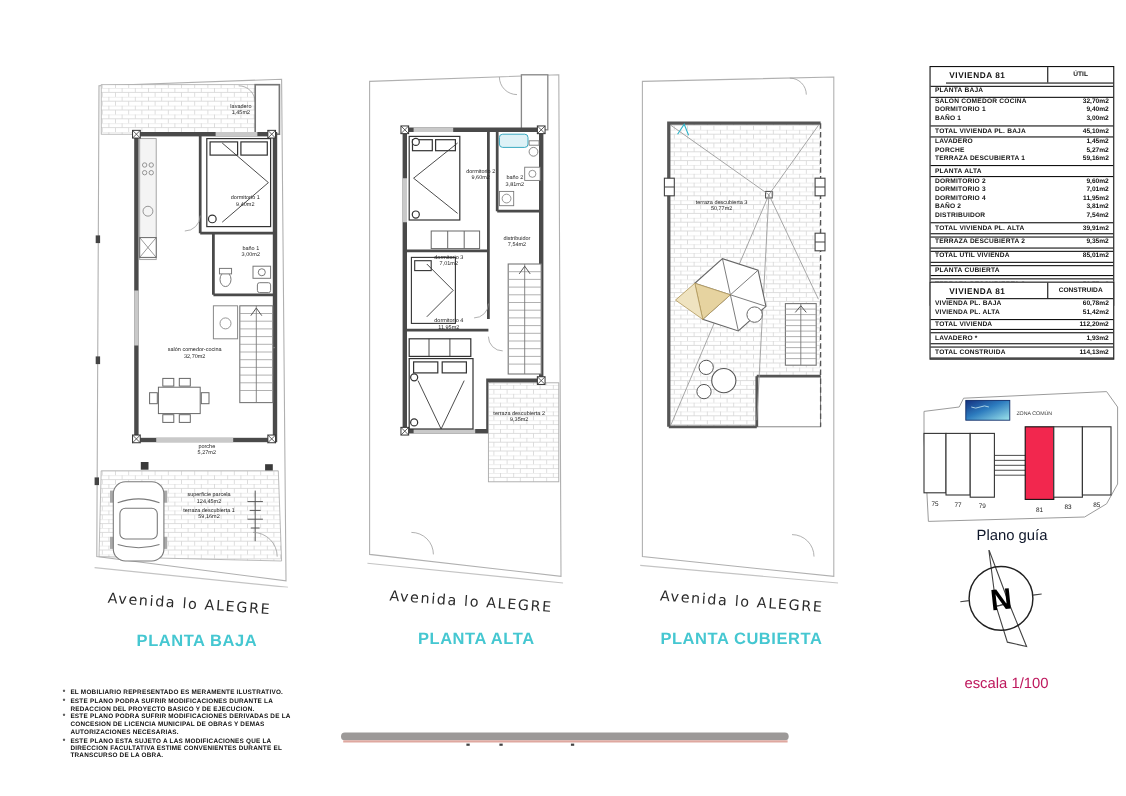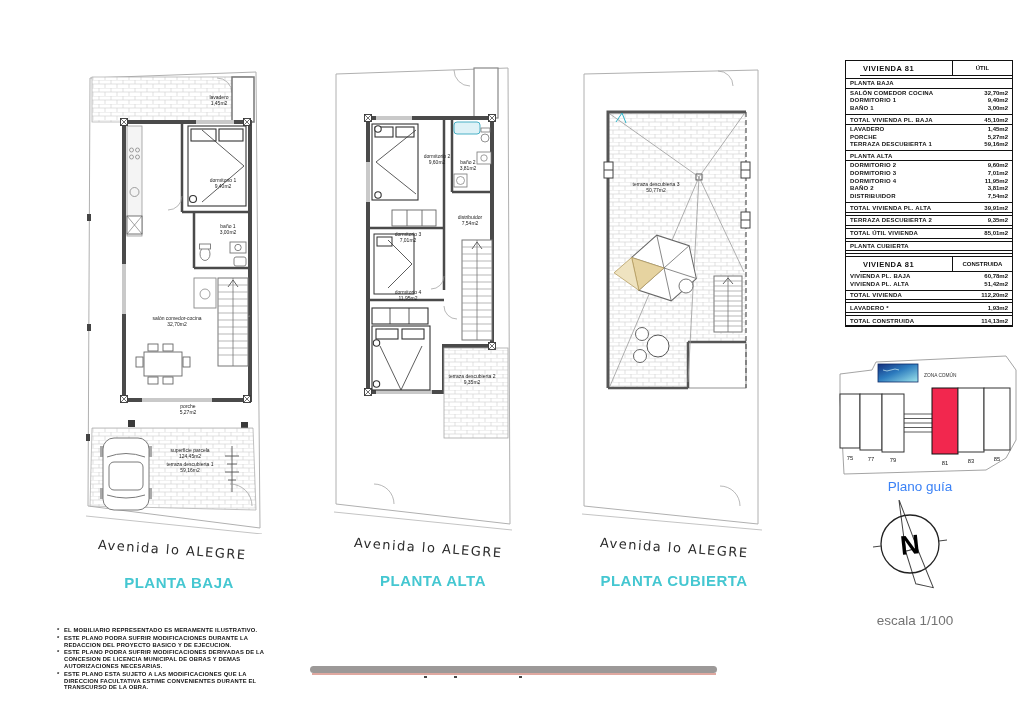--- a/index.html
+++ b/index.html
@@ -26,21 +26,21 @@
   .tbl-head{display:flex;border-bottom:1.2px solid #111;align-items:stretch;margin-left:14px;}
   .th-left{flex:1.45;padding:2.5px 3px;font-size:7.5px;letter-spacing:.5px;}
   .th-right{flex:1;border-left:1.2px solid #111;text-align:center;padding-top:3.5px;font-size:6px;}
   .trow{display:flex;justify-content:space-between;align-items:center;padding:0.5px 4px;min-height:6.8px;}
   .trow .lbl{letter-spacing:.2px;}
   .trow .val{white-space:nowrap;}
   .trow.section{border-top:1px solid #111;border-bottom:1px solid #111;margin-top:2px;padding:1px 4px;}
   .trow.total{border-top:1px solid #111;border-bottom:1px solid #111;margin-top:2px;padding:1px 4px;}
 
   
-  .guia-label{position:absolute;font-size:13.5px;color:#3b82f6;text-align:center;}
+  .guia-label{position:absolute;font-size:13.5px;color:#0f172a;text-align:center;}
   .escala-label{position:absolute;font-size:13.5px;text-align:center;font-weight:500;}
 
   
   .disclaimer{position:absolute;width:214px;font-size:5.8px;line-height:6.8px;color:#111;
               font-family:"Liberation Sans", sans-serif;font-weight:bold;letter-spacing:.2px;}
   .disc-item{display:flex;gap:3px;margin-bottom:1px;}
   .disc-bullet{width:4px;flex:none;}
 
   
   .bottom-bar{position:absolute;background:#9C9998;border-radius:4px;}
@@ -548,21 +548,21 @@
         <polygon points="38,-2 32,50 44,50"></polygon>
         <polygon points="32,50 44,50 50,92 34,84"></polygon>
       </g>
       <circle cx="38" cy="44" r="29" fill="none" stroke="#222" stroke-width="1.3"></circle>
       <line x1="1" y1="47" x2="9" y2="46" stroke="#444" stroke-width="1"></line>
       <line x1="67" y1="41" x2="75" y2="40" stroke="#444" stroke-width="1"></line>
       <text x="38" y="54" font-size="27" font-weight="bold" fill="#000" text-anchor="middle" transform="rotate(-6 38 44)" font-family="Liberation Sans">N</text>
     </svg>
   </div>
 
-  <div class="escala-label" style="left: 850px; top: 613px; width: 130px; color: #737373;">escala 1/100</div>
+  <div class="escala-label" style="left: 850px; top: 613px; width: 130px; color: #be185d;">escala 1/100</div>
 
   <div class="disclaimer" style="left:57px;top:627px;">
 
       <div class="disc-item">
         <span class="disc-bullet">*</span>
         <span class="disc-text">EL MOBILIARIO REPRESENTADO ES MERAMENTE ILUSTRATIVO.</span>
       </div>
 
       <div class="disc-item">
         <span class="disc-bullet">*</span>

